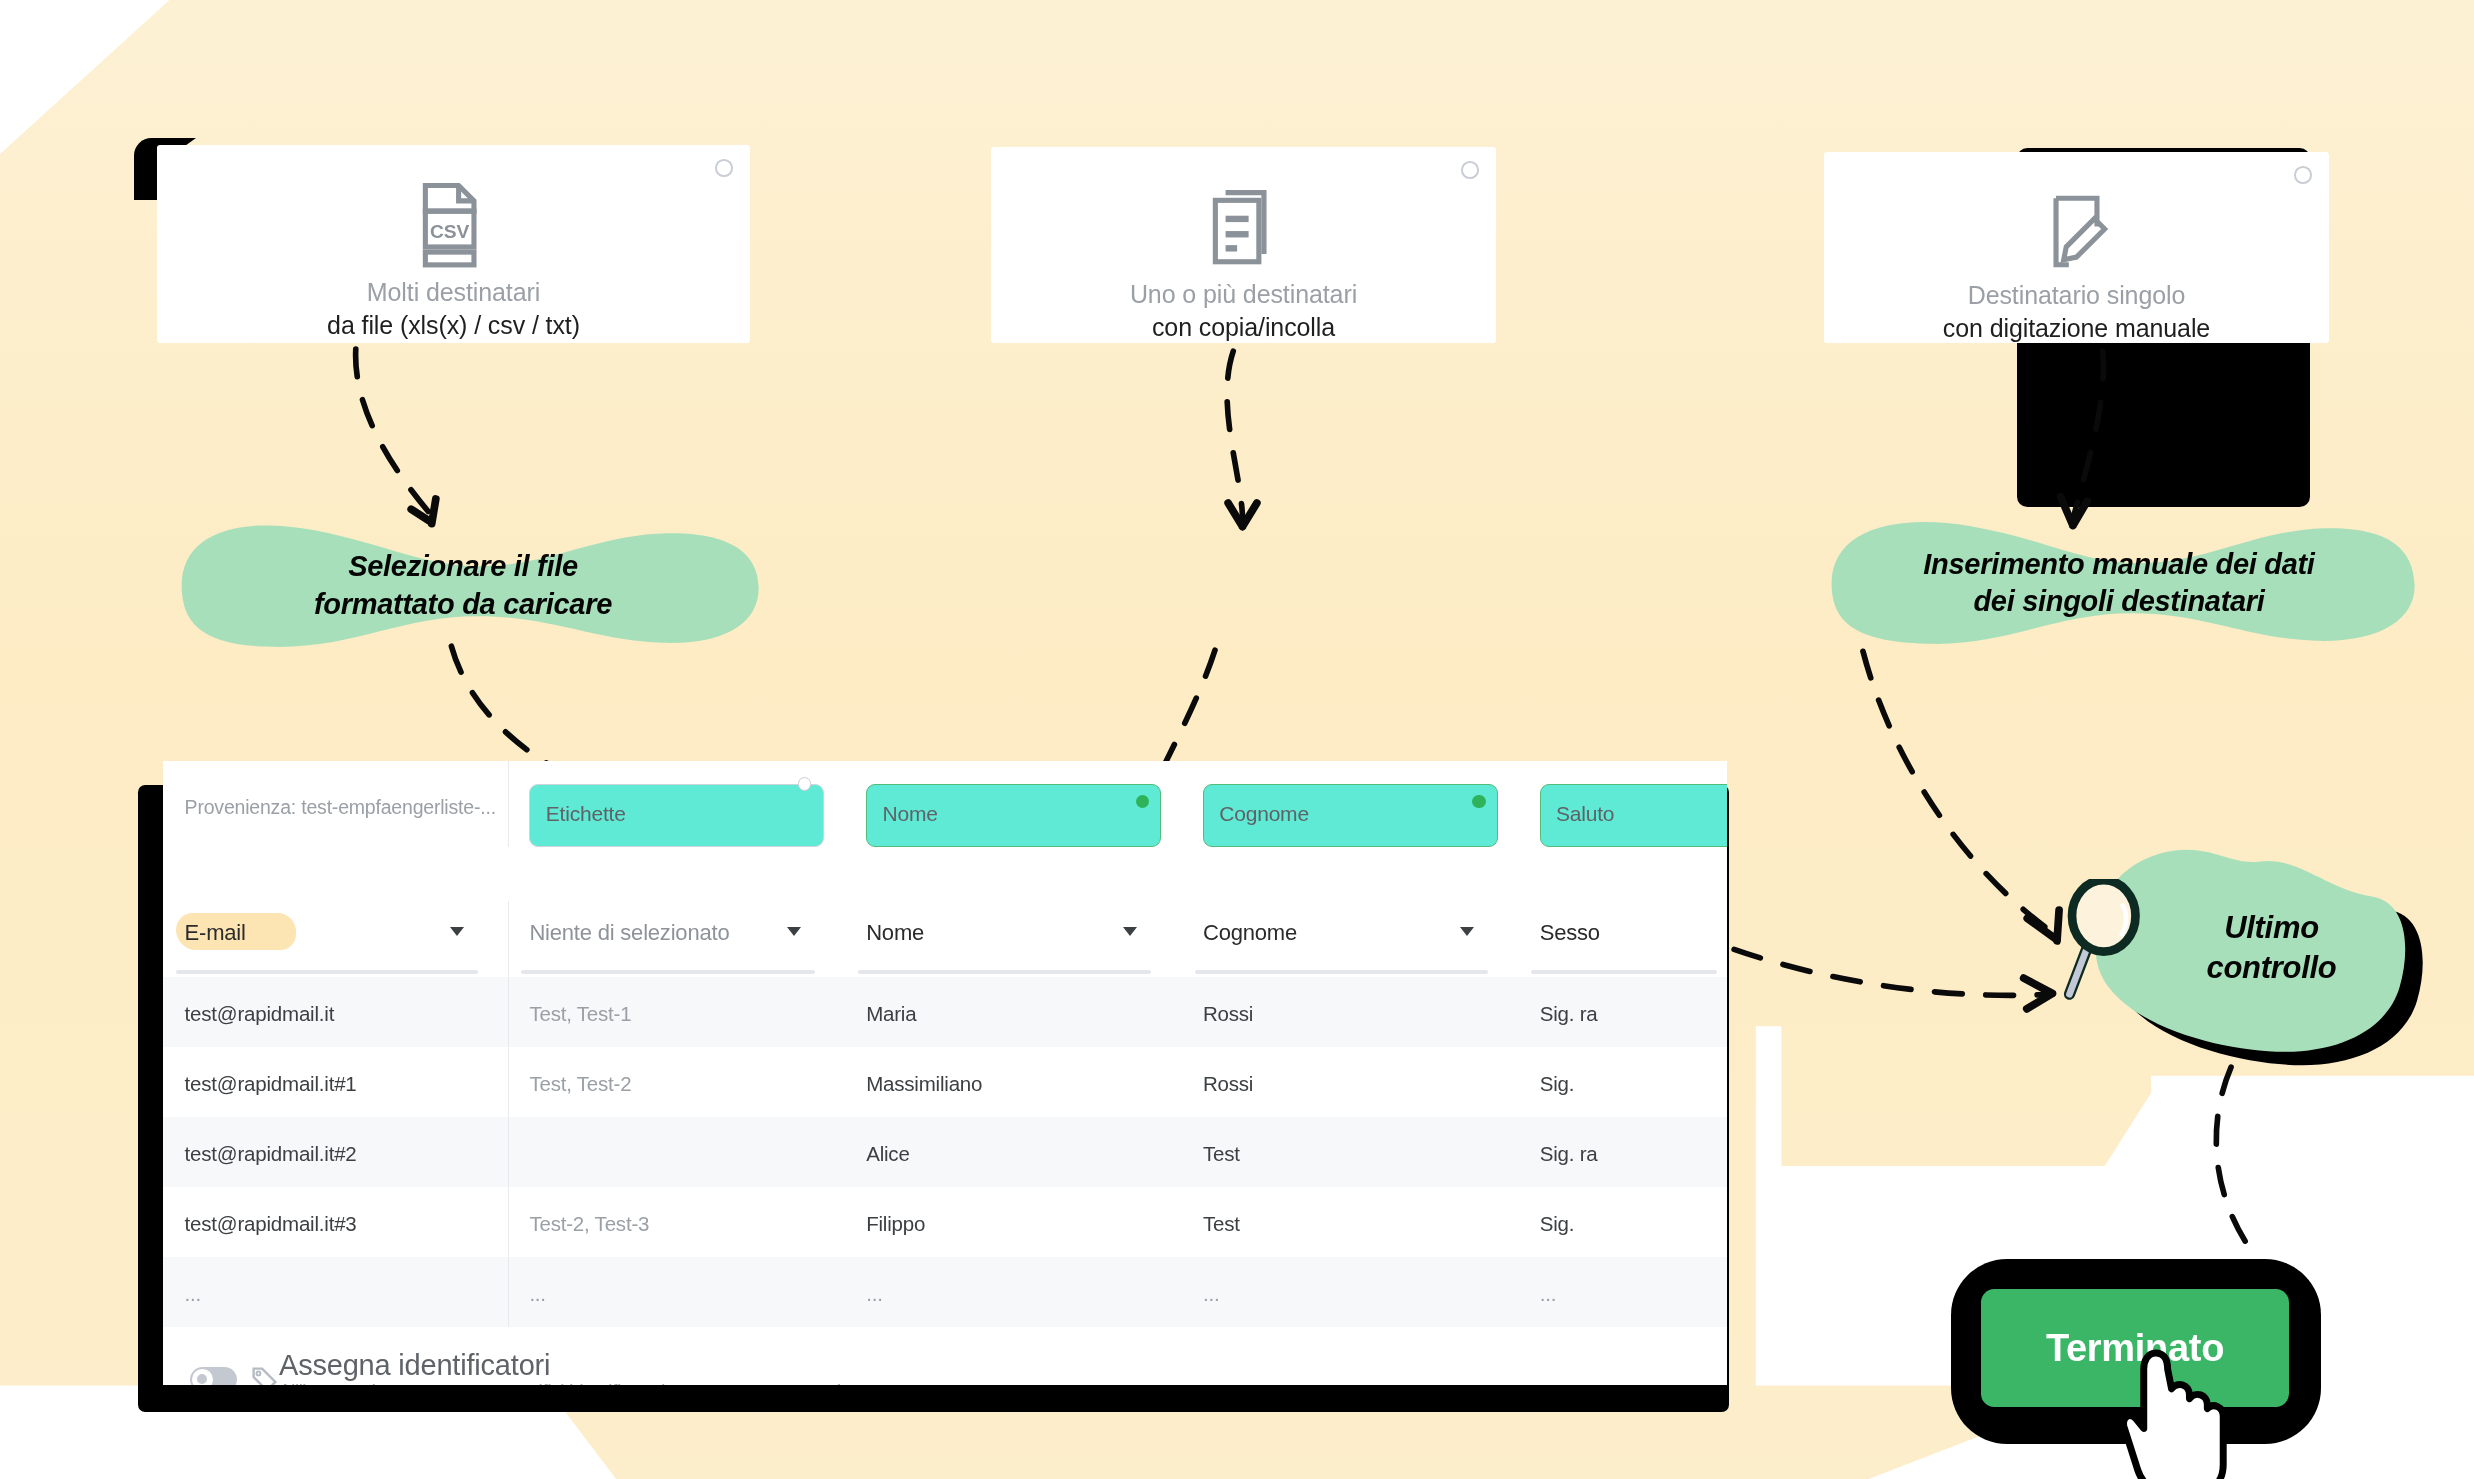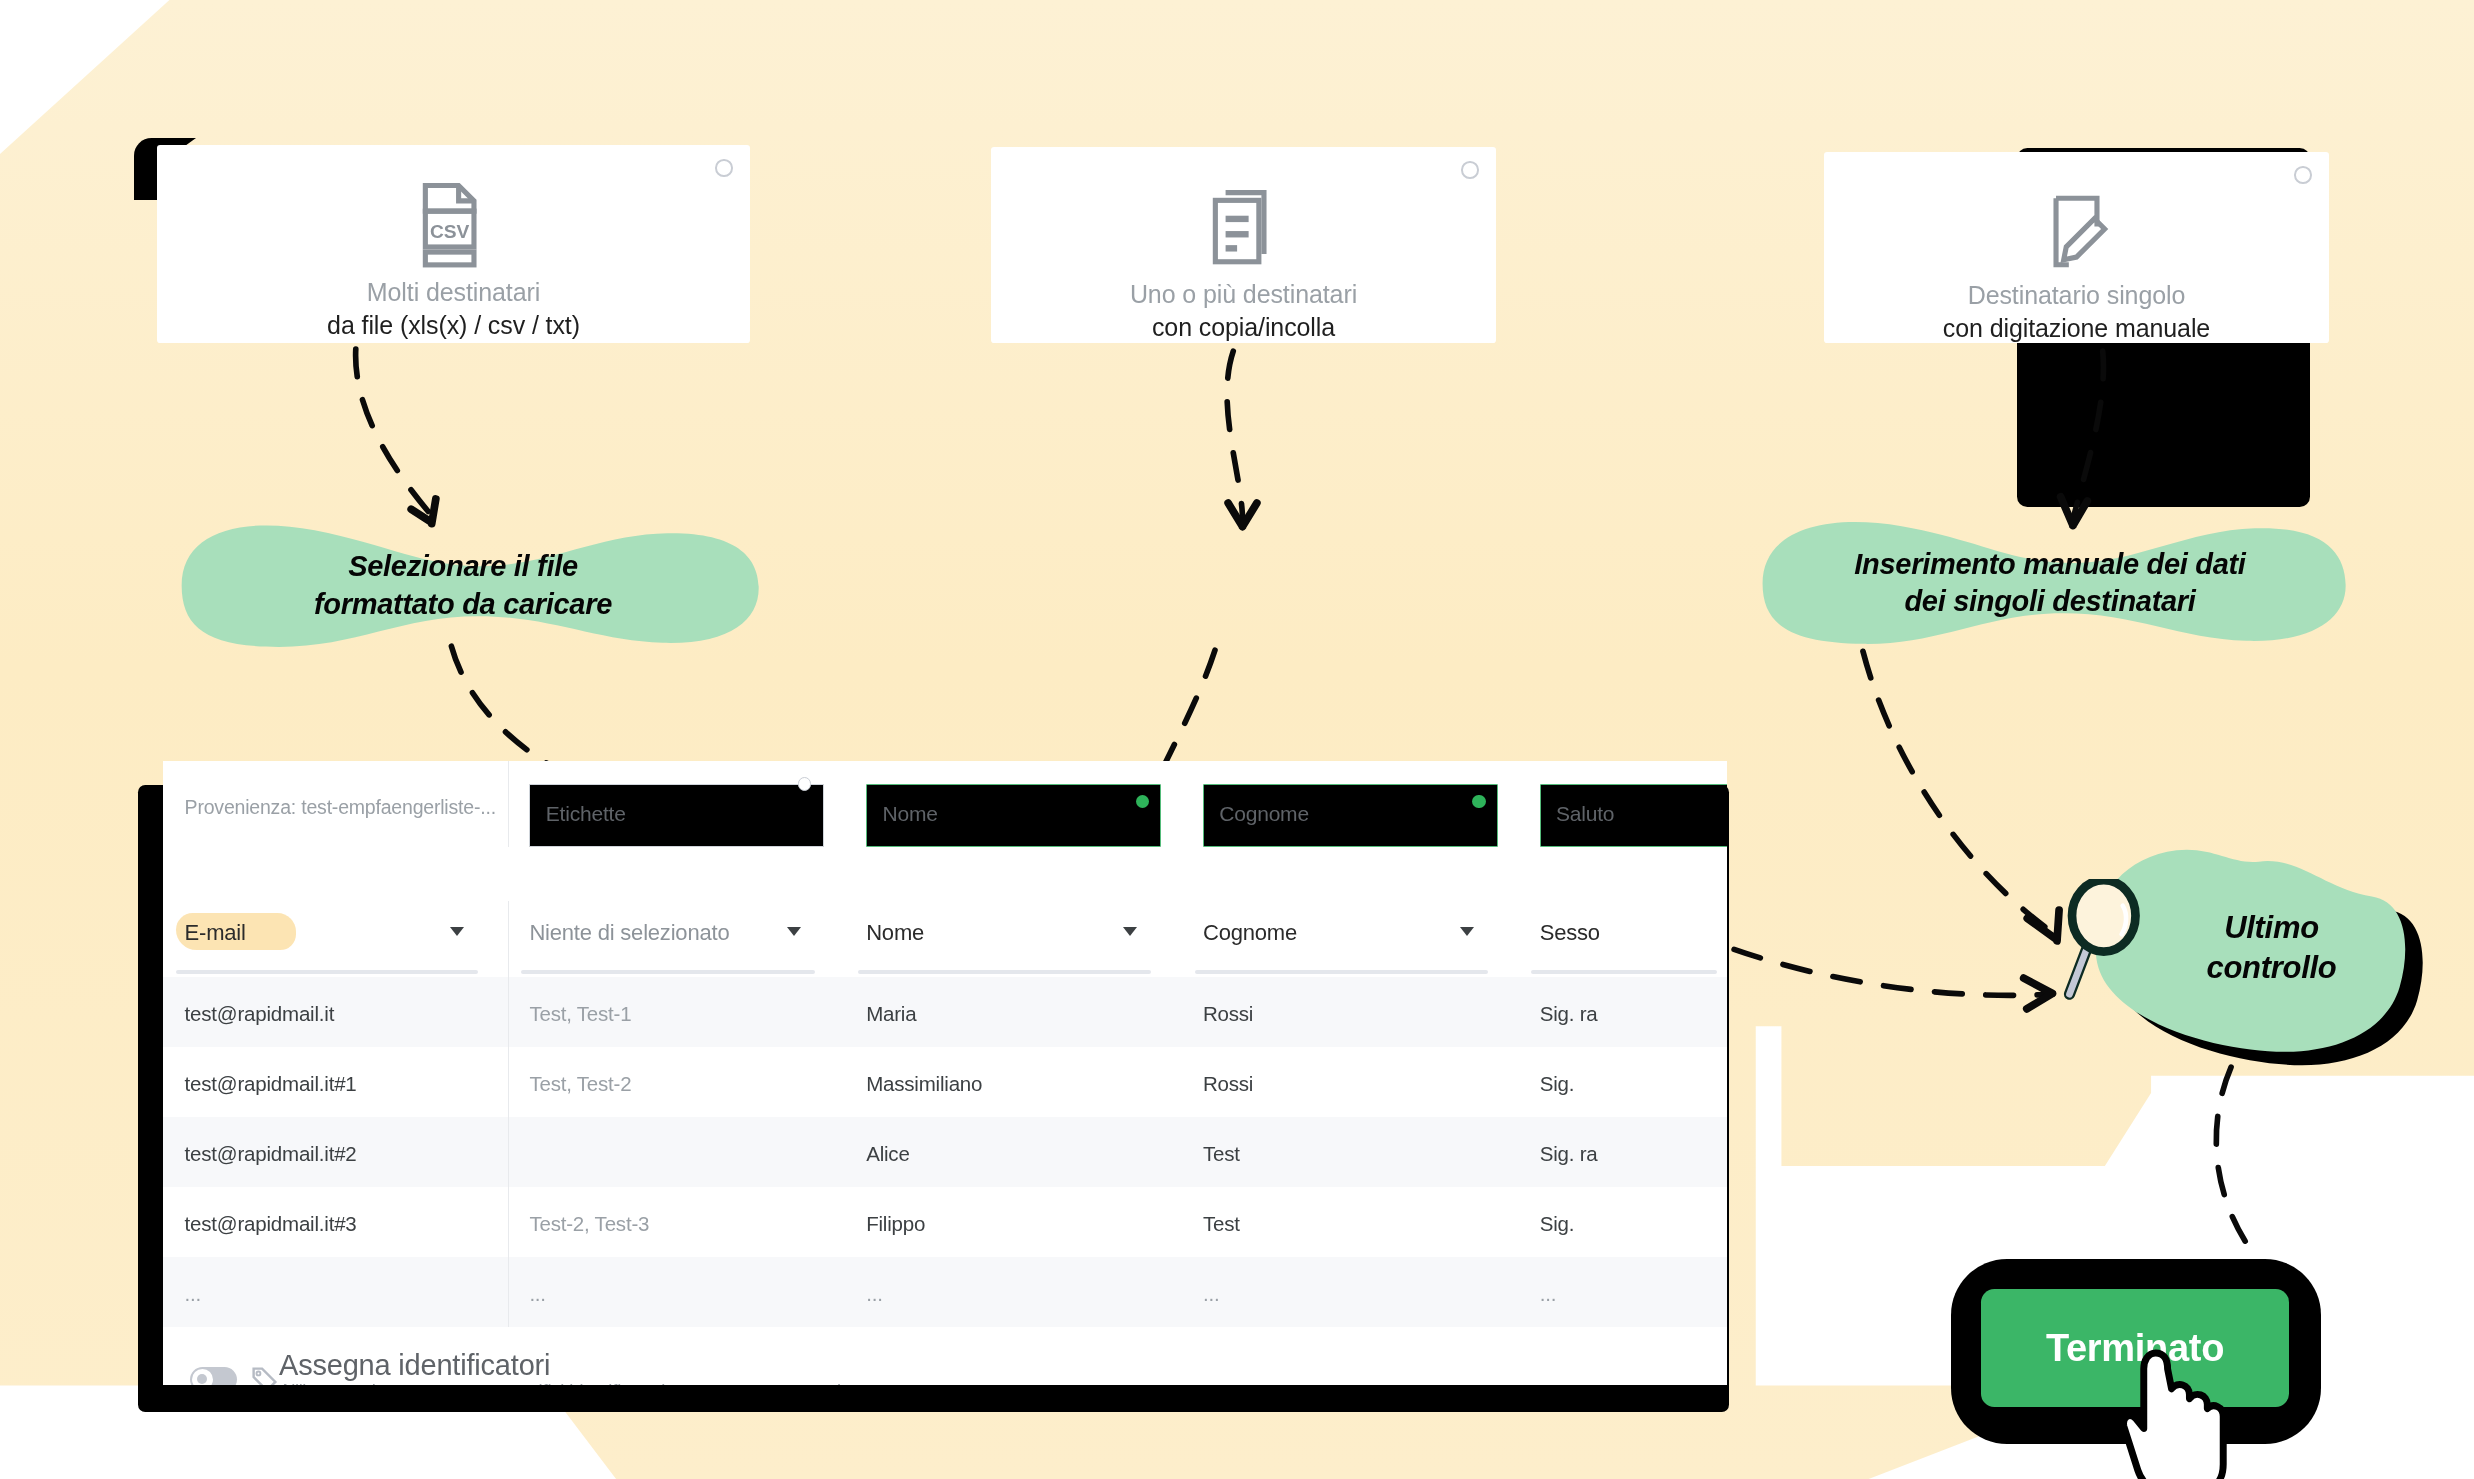--- a/index.html
+++ b/index.html
@@ -100,22 +100,22 @@
   .vdiv{
     position:absolute;top:0;bottom:0;left:0;width:1px;background:#e8eaed;
   }
 
   .provenance{
     font-size:19.5px;color:#9aa0a6;padding:35px 0 0 21.6px;letter-spacing:-0.2px;
   }
   .fieldbox{
     margin:22.6px 0 0 21.6px;
     width:295px;height:63px;
-    border:1.5px solid #cfd4da;border-radius:1px;
-    position:relative;background:#000000;
+    border:1.5px solid #cfd4da;border-radius:9px;
+    position:relative;background:#5eead4;
   }
   .fieldbox.green{border-color:#54bb7a;}
   .fieldbox .ph{
     position:absolute;left:15.4px;top:17.5px;
     font-size:21px;color:#5f6368;letter-spacing:-0.2px;
   }
   .fieldbox .dot{
     position:absolute;right:11.3px;top:10.3px;width:13.3px;height:13.3px;
     border-radius:50%;background:#2eb35a;
   }
@@ -278,21 +278,21 @@
                C 1170 198, 1110 246, 980 242 C 850 238, 760 190, 620 190
                C 470 190, 380 250, 230 250 C 90 250, 40 212, 40 130 Z" fill="#a8dfbb"></path>
     </svg>
     <div class="blob-text">
       <div>Selezionare il file</div>
       <div>formattato da caricare</div>
     </div>
   </div>
 
 
-  <div class="blob" style="left:1747px;top:516px;width:606px;height:134px;">
+  <div class="blob" style="left:1816px;top:516px;width:606px;height:134px;">
     <svg width="606" height="134" viewBox="0 0 1180 262">
       <path d="M28 132 C 28 30, 146 -6, 300 20 C 450 46, 520 94, 640 92
                C 760 90, 860 28, 990 24 C 1124 20, 1166 70, 1168 134
                C 1170 200, 1104 248, 974 244 C 844 240, 756 190, 616 190
                C 466 190, 374 252, 226 250 C 84 248, 28 214, 28 132 Z" fill="#a8dfbb"></path>
     </svg>
     <div class="blob-text">
       <div>Inserimento manuale dei dati</div>
       <div>dei singoli destinatari</div>
     </div>

